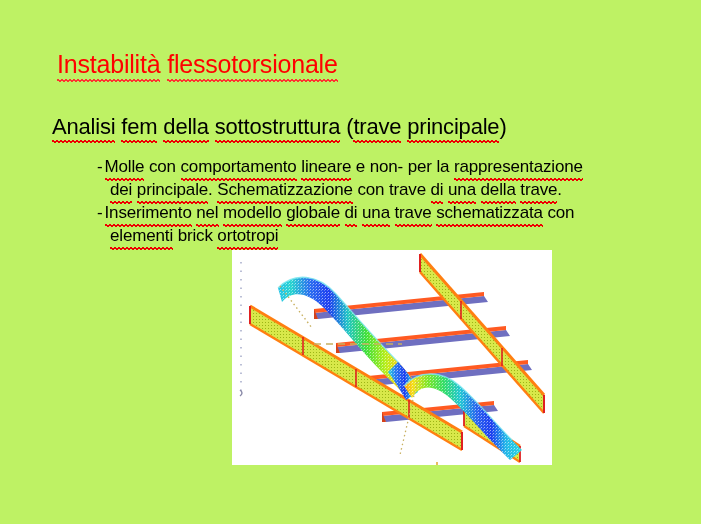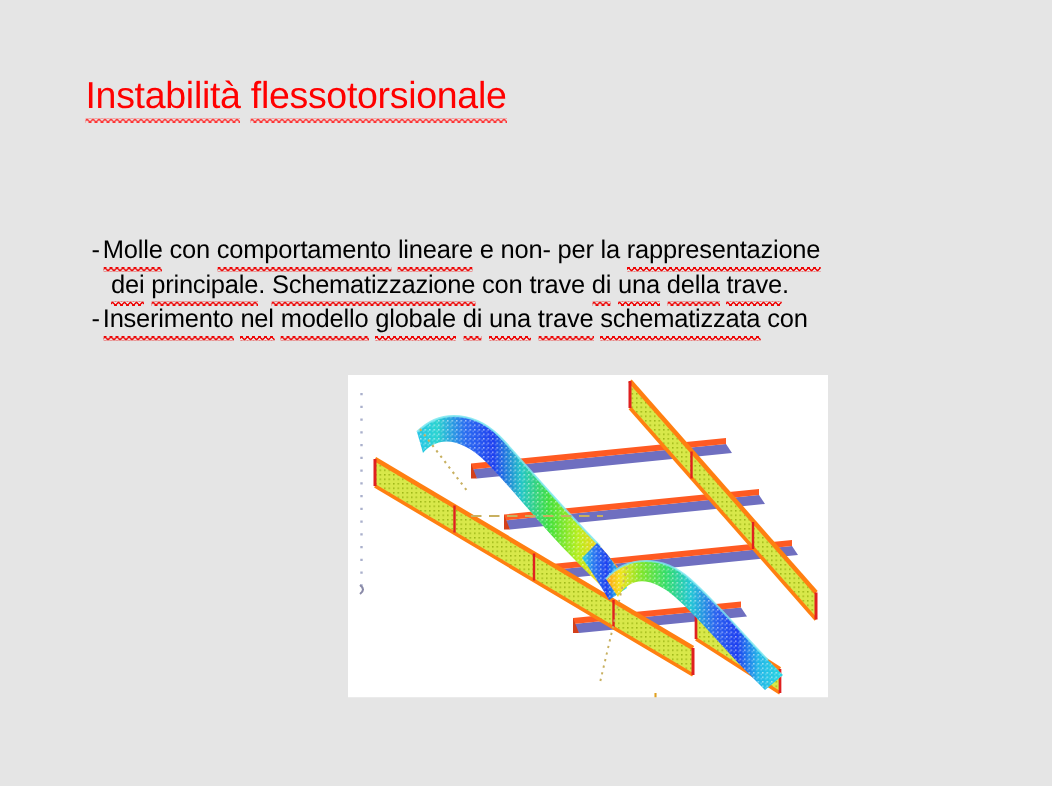--- a/index.html
+++ b/index.html
@@ -12,21 +12,21 @@
     height: 524px;
     position: relative;
     overflow: hidden;
     font-family: "Liberation Sans", sans-serif;
     -webkit-font-smoothing: none;
   }
 
   .slide {
     position: absolute;
     inset: 0;
-    background: #e5e5e5;
+    background: #bef264;
   }
 
   
   .sq {
     position: relative;
     display: inline-block;
     white-space: pre;
   }
   .sq::after {
     content: "";
@@ -77,21 +77,21 @@
   .bullets {
     position: absolute;
     left: 61px;
     top: 155px;
     color: #000000;
     font-size: 17px;
     line-height: 23px;
     letter-spacing: -0.15px;
     white-space: nowrap;
   }
-  .bullet-line { display: block; height: 23px; }
+  .bullet-line { display: block; height: 23px; margin-left: 36px; }
   .bullet-line.indent { padding-left: 13px; }
   .dash { display: inline-block; padding-right: 2px; }
 
   
   .figure {
     position: absolute;
     left: 232px;
     top: 250px;
     width: 320px;
     height: 215px;
@@ -100,30 +100,34 @@
 </style>
 </head>
 <body>
 
 <div class="slide">
 
   <div class="title">
     <span class="sq sq-red">Instabilità</span><span> </span><span class="sq sq-red">flessotorsionale</span>
   </div>
 
+  <div class="subtitle"><span class="sq">Analisi</span><span> </span><span class="sq">fem</span><span> </span><span class="sq">della</span><span> </span><span class="sq">sottostruttura</span><span> (</span><span class="sq">trave</span><span> </span><span class="sq">principale</span><span>)</span></div>
 
   <div class="bullets">
     <span class="bullet-line">
       <span class="dash">-</span><span><span class="sq">Molle</span><span> con </span><span class="sq">comportamento</span><span> </span><span class="sq">lineare</span><span> e non- per la </span><span class="sq">rappresentazione</span></span>
     </span>
     <span class="bullet-line indent">
       <span><span class="sq">dei</span><span> </span><span class="sq">principale</span><span>. </span><span class="sq">Schematizzazione</span><span> con trave </span><span class="sq">di</span><span> </span><span class="sq">una</span><span> </span><span class="sq">della</span><span> </span><span class="sq">trave</span><span>.</span></span>
     </span>
     <span class="bullet-line">
       <span class="dash">-</span><span><span class="sq">Inserimento</span><span> </span><span class="sq">nel</span><span> </span><span class="sq">modello</span><span> </span><span class="sq">globale</span><span> </span><span class="sq">di</span><span> </span><span class="sq">una</span><span> </span><span class="sq">trave</span><span> </span><span class="sq">schematizzata</span><span> con</span></span>
+    </span>
+    <span class="bullet-line indent">
+      <span><span class="sq">elementi</span><span> brick </span><span class="sq">ortotropi</span></span>
     </span>
   </div>
 
   <div class="figure">
     <svg width="320" height="215" viewBox="0 0 320 215" xmlns="http://www.w3.org/2000/svg">
       <defs>
 
         <pattern id="meshDots" width="3" height="3" patternUnits="userSpaceOnUse">
           <rect width="3" height="3" fill="#d8e84a"></rect>
           <rect x="0" y="0" width="1" height="1" fill="#9db516"></rect>

